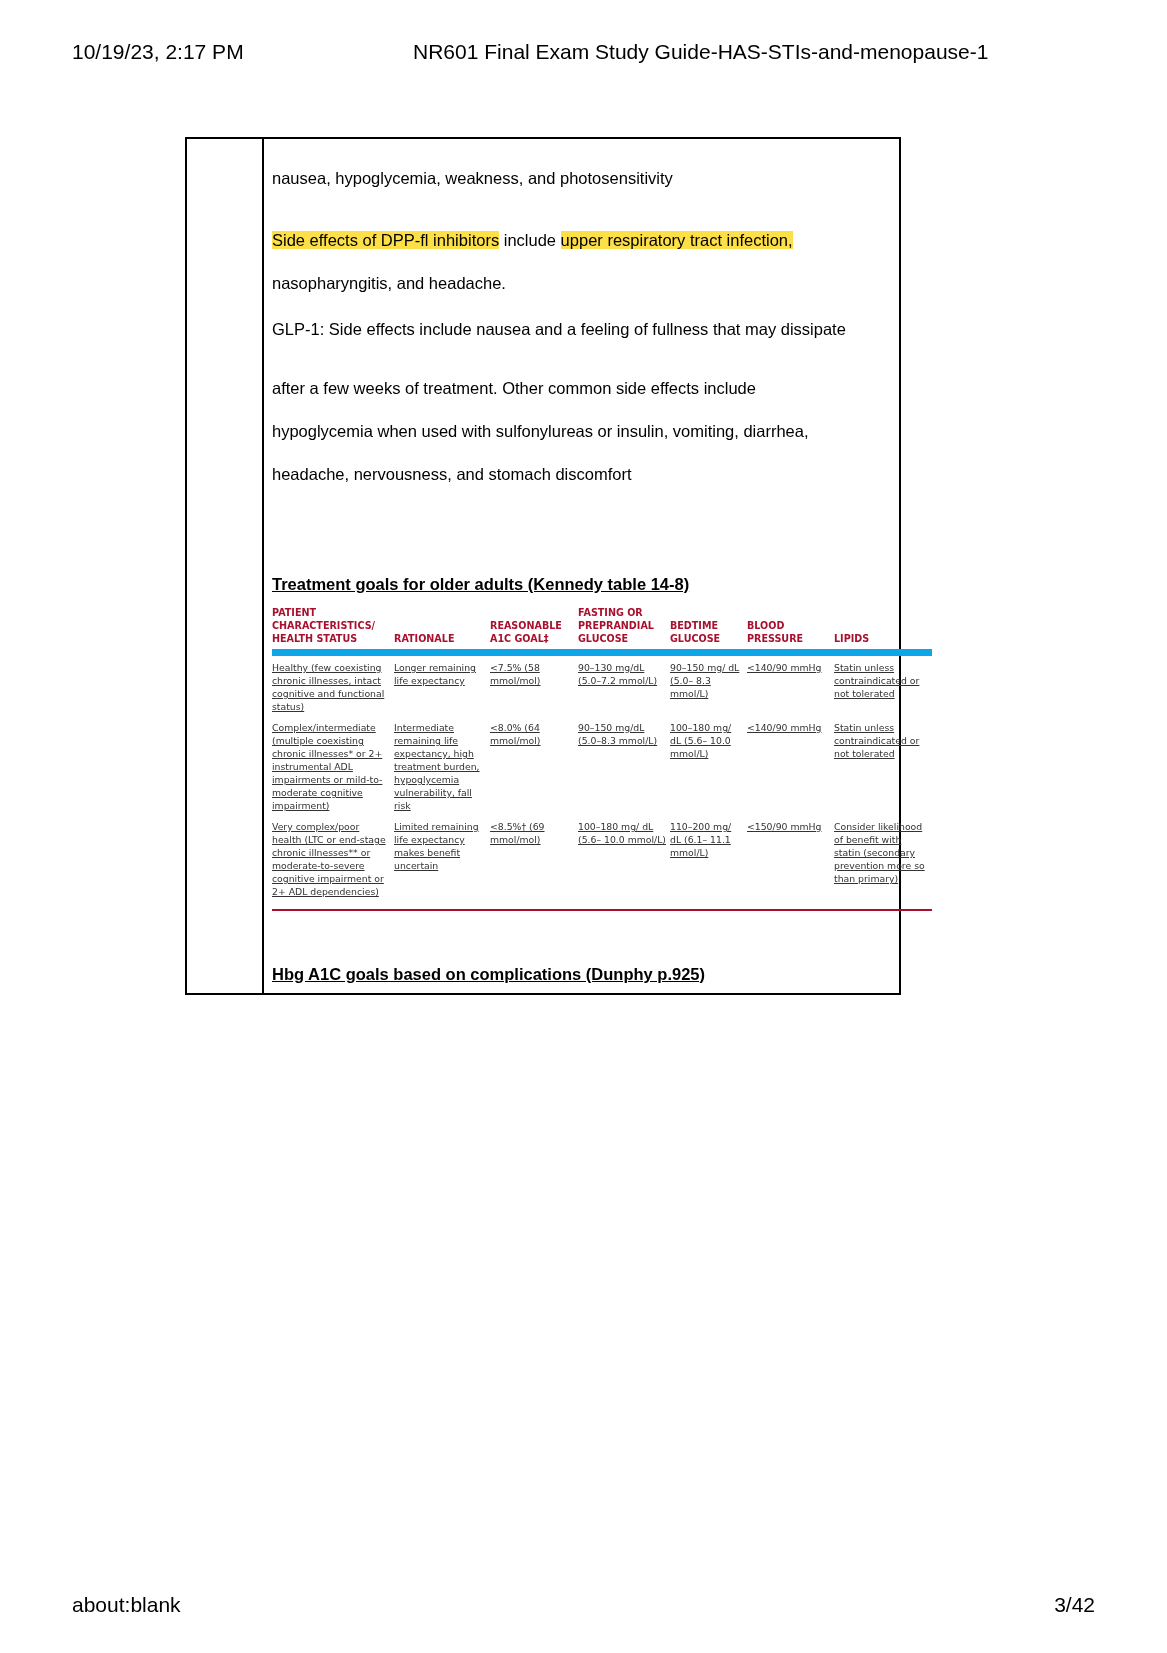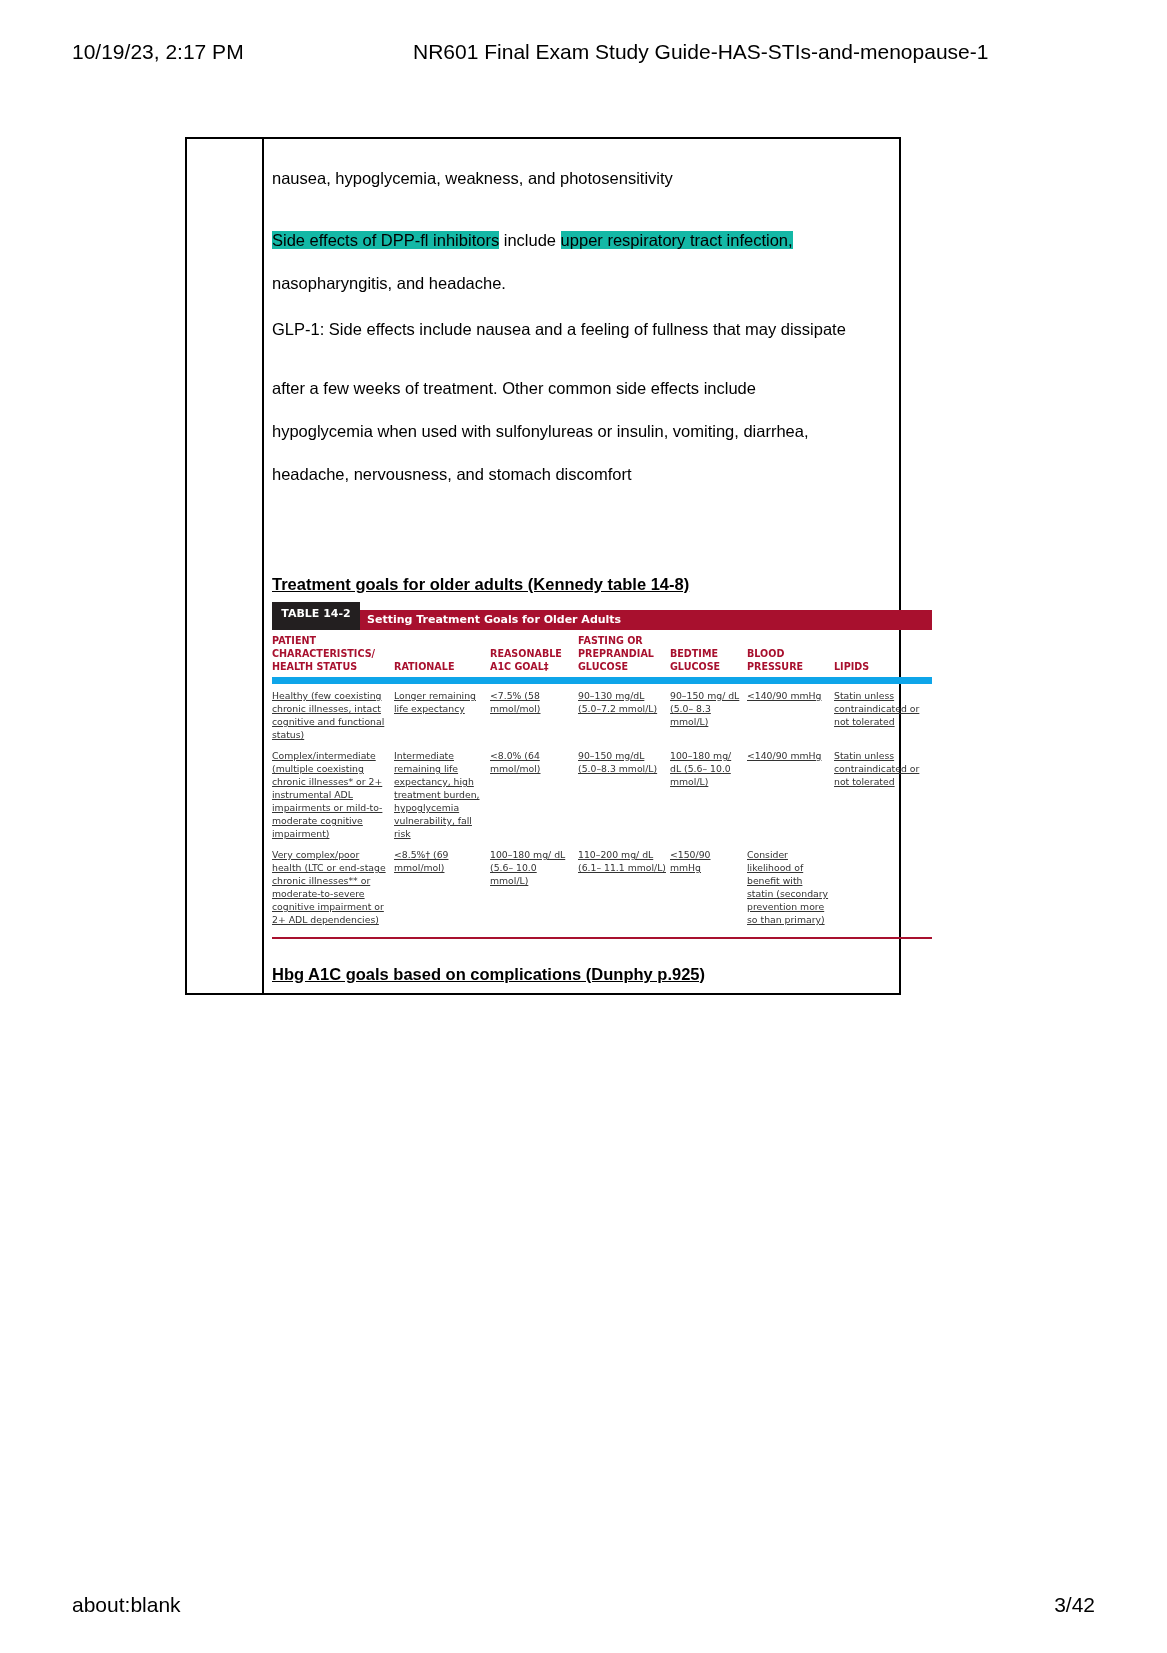--- a/index.html
+++ b/index.html
@@ -7,21 +7,21 @@
   .hdr, .ftr { position: absolute; font-family: "Liberation Sans", sans-serif; font-size: 21px; color: #000; }
   .hdr-date { left: 72px; top: 40px; }
   .hdr-title { left: 413px; top: 40px; }
   .ftr-url { left: 72px; top: 1593px; }
   .ftr-page { right: 72px; top: 1593px; }
 
   .box { position: absolute; left: 185px; top: 137px; width: 716px; height: 858px; border: 2px solid #000; box-sizing: border-box; }
   .divider { position: absolute; left: 75px; top: 0; bottom: 0; border-left: 2px solid #000; }
   .content { position: absolute; left: 85px; top: 0; right: 10px; bottom: 0; font-family: "Liberation Sans", sans-serif; font-size: 16.5px; color: #000; }
   .line { position: absolute; left: 0; white-space: nowrap; }
-  .hl { background: #14b8a6; }
+  .hl { background: #fde047; }
   .u { text-decoration: underline; font-weight: bold; }
 
   .tbl { position: absolute; left: 0; top: 463px; width: 660px; font-family: "DejaVu Sans", sans-serif; }
   .tbl-head { position: relative; height: 28px; }
   .tbl-badge { position: absolute; left: 0; top: 0; height: 28px; width: 88px; background: #231f20; color: #fff; font-size: 11px; font-weight: bold; line-height: 24px; text-align: center; }
   .tbl-bar { position: absolute; left: 88px; right: 0; top: 8px; height: 20px; background: #a8102e; color: #fff; font-size: 11px; font-weight: bold; line-height: 20px; padding-left: 7px; }
   .grid { display: grid; grid-template-columns: 122px 96px 88px 92px 77px 87px 98px; font-size: 9.3px; color: #333; }
   .th { color: #a8102e; font-weight: bold; font-size: 9.6px; line-height: 13px; display: flex; align-items: flex-end; padding-bottom: 4px; border-bottom: 7px solid #0ea5e9; }
   .td { line-height: 13px; padding-top: 5px; padding-bottom: 3px; padding-right: 3px; text-decoration: underline; }
   .tbl-end { height: 0; border-top: 2px solid #a8102e; margin-top: 8px; }
@@ -43,24 +43,20 @@
     <div class="line" style="top:135px">nasopharyngitis, and headache.</div>
 
     <div class="line" style="top:181px">GLP-1: Side effects include nausea and a feeling of fullness that may dissipate</div>
     <div class="line" style="top:283px">hypoglycemia when used with sulfonylureas or insulin, vomiting, diarrhea,</div>
     <div class="line" style="top:240px">after a few weeks of treatment. Other common side effects include</div>
     <div class="line" style="top:326px">headache, nervousness, and stomach discomfort</div>
 
     <div class="line u" style="top:436px">Treatment goals for older adults (Kennedy table 14-8)</div>
 
     <div class="tbl">
-      <div class="tbl-head">
-        <div class="tbl-badge">TABLE 14-2</div>
-        <div class="tbl-bar">Setting Treatment Goals for Older Adults</div>
-      </div>
       <div class="grid">
         <div class="th" style="height:43px">PATIENT CHARACTERISTICS/ HEALTH STATUS</div>
         <div class="th">RATIONALE</div>
         <div class="th">REASONABLE A1C GOAL‡</div>
         <div class="th">FASTING OR PREPRANDIAL GLUCOSE</div>
         <div class="th">BEDTIME GLUCOSE</div>
         <div class="th">BLOOD PRESSURE</div>
         <div class="th">LIPIDS</div>
 
         <div class="td">Healthy (few coexisting chronic illnesses, intact cognitive and functional status)</div>
@@ -73,20 +69,21 @@
 
         <div class="td">Complex/intermediate (multiple coexisting chronic illnesses* or 2+ instrumental ADL impairments or mild-to-moderate cognitive impairment)</div>
         <div class="td">Intermediate remaining life expectancy, high treatment burden, hypoglycemia vulnerability, fall risk</div>
         <div class="td">&lt;8.0% (64 mmol/mol)</div>
         <div class="td">90–150 mg/dL (5.0–8.3 mmol/L)</div>
         <div class="td">100–180 mg/ dL (5.6– 10.0 mmol/L)</div>
         <div class="td">&lt;140/90 mmHg</div>
         <div class="td">Statin unless contraindicated or not tolerated</div>
 
         <div class="td">Very complex/poor health (LTC or end-stage chronic illnesses** or moderate-to-severe cognitive impairment or 2+ ADL dependencies)</div>
+        <div class="td">Limited remaining life expectancy makes benefit uncertain</div>
         <div class="td">&lt;8.5%† (69 mmol/mol)</div>
         <div class="td">100–180 mg/ dL (5.6– 10.0 mmol/L)</div>
         <div class="td">110–200 mg/ dL (6.1– 11.1 mmol/L)</div>
         <div class="td">&lt;150/90 mmHg</div>
         <div class="td">Consider likelihood of benefit with statin (secondary prevention more so than primary)</div>
       </div>
       <div class="tbl-end"></div>
     </div>
 
     <div class="line u" style="top:826px">Hbg A1C goals based on complications (Dunphy p.925)</div>

